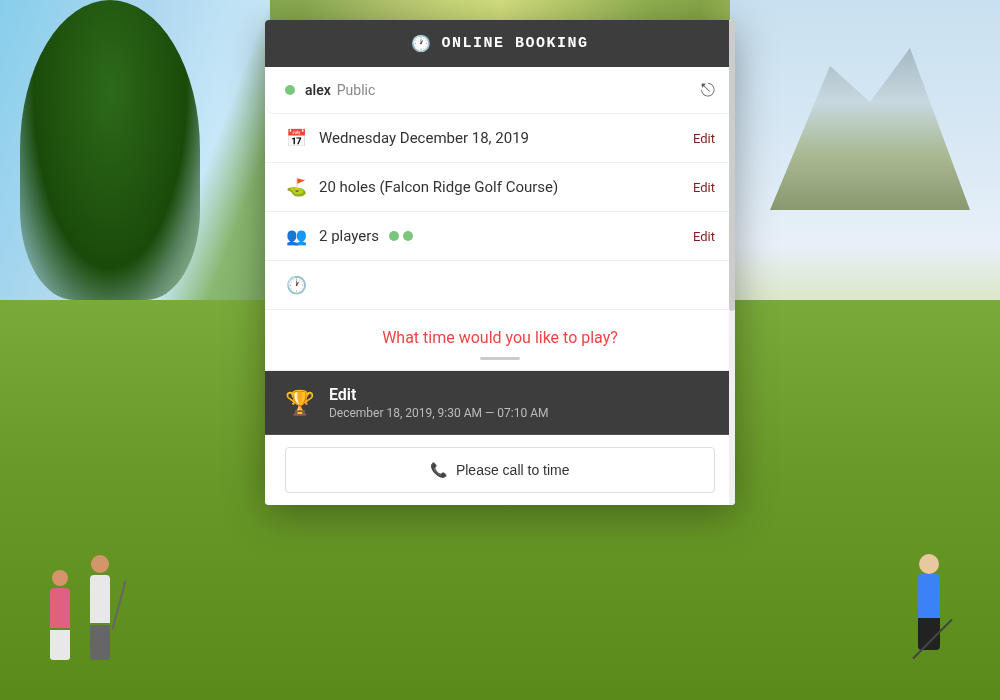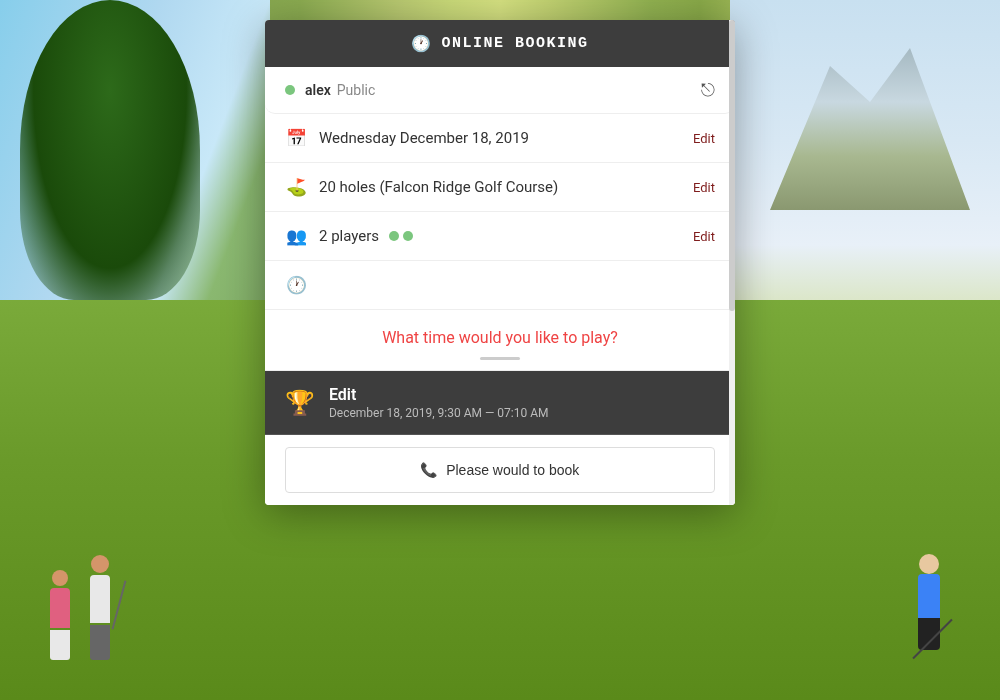--- a/index.html
+++ b/index.html
@@ -499,16 +499,16 @@
     <span class="booking-trophy">🏆</span>
     <div class="booking-info">
       <div class="booking-title">Edit</div>
       <div class="booking-date">December 18, 2019, 9:30 AM — 07:10 AM</div>
     </div>
   </div>
 
   <div class="call-button-row">
     <button class="call-button">
       <span>📞</span>
-      <span>Please would to book</span>
+      <span>Please call to time</span>
     </button>
   </div>
 </div>
 
 </body></html>

